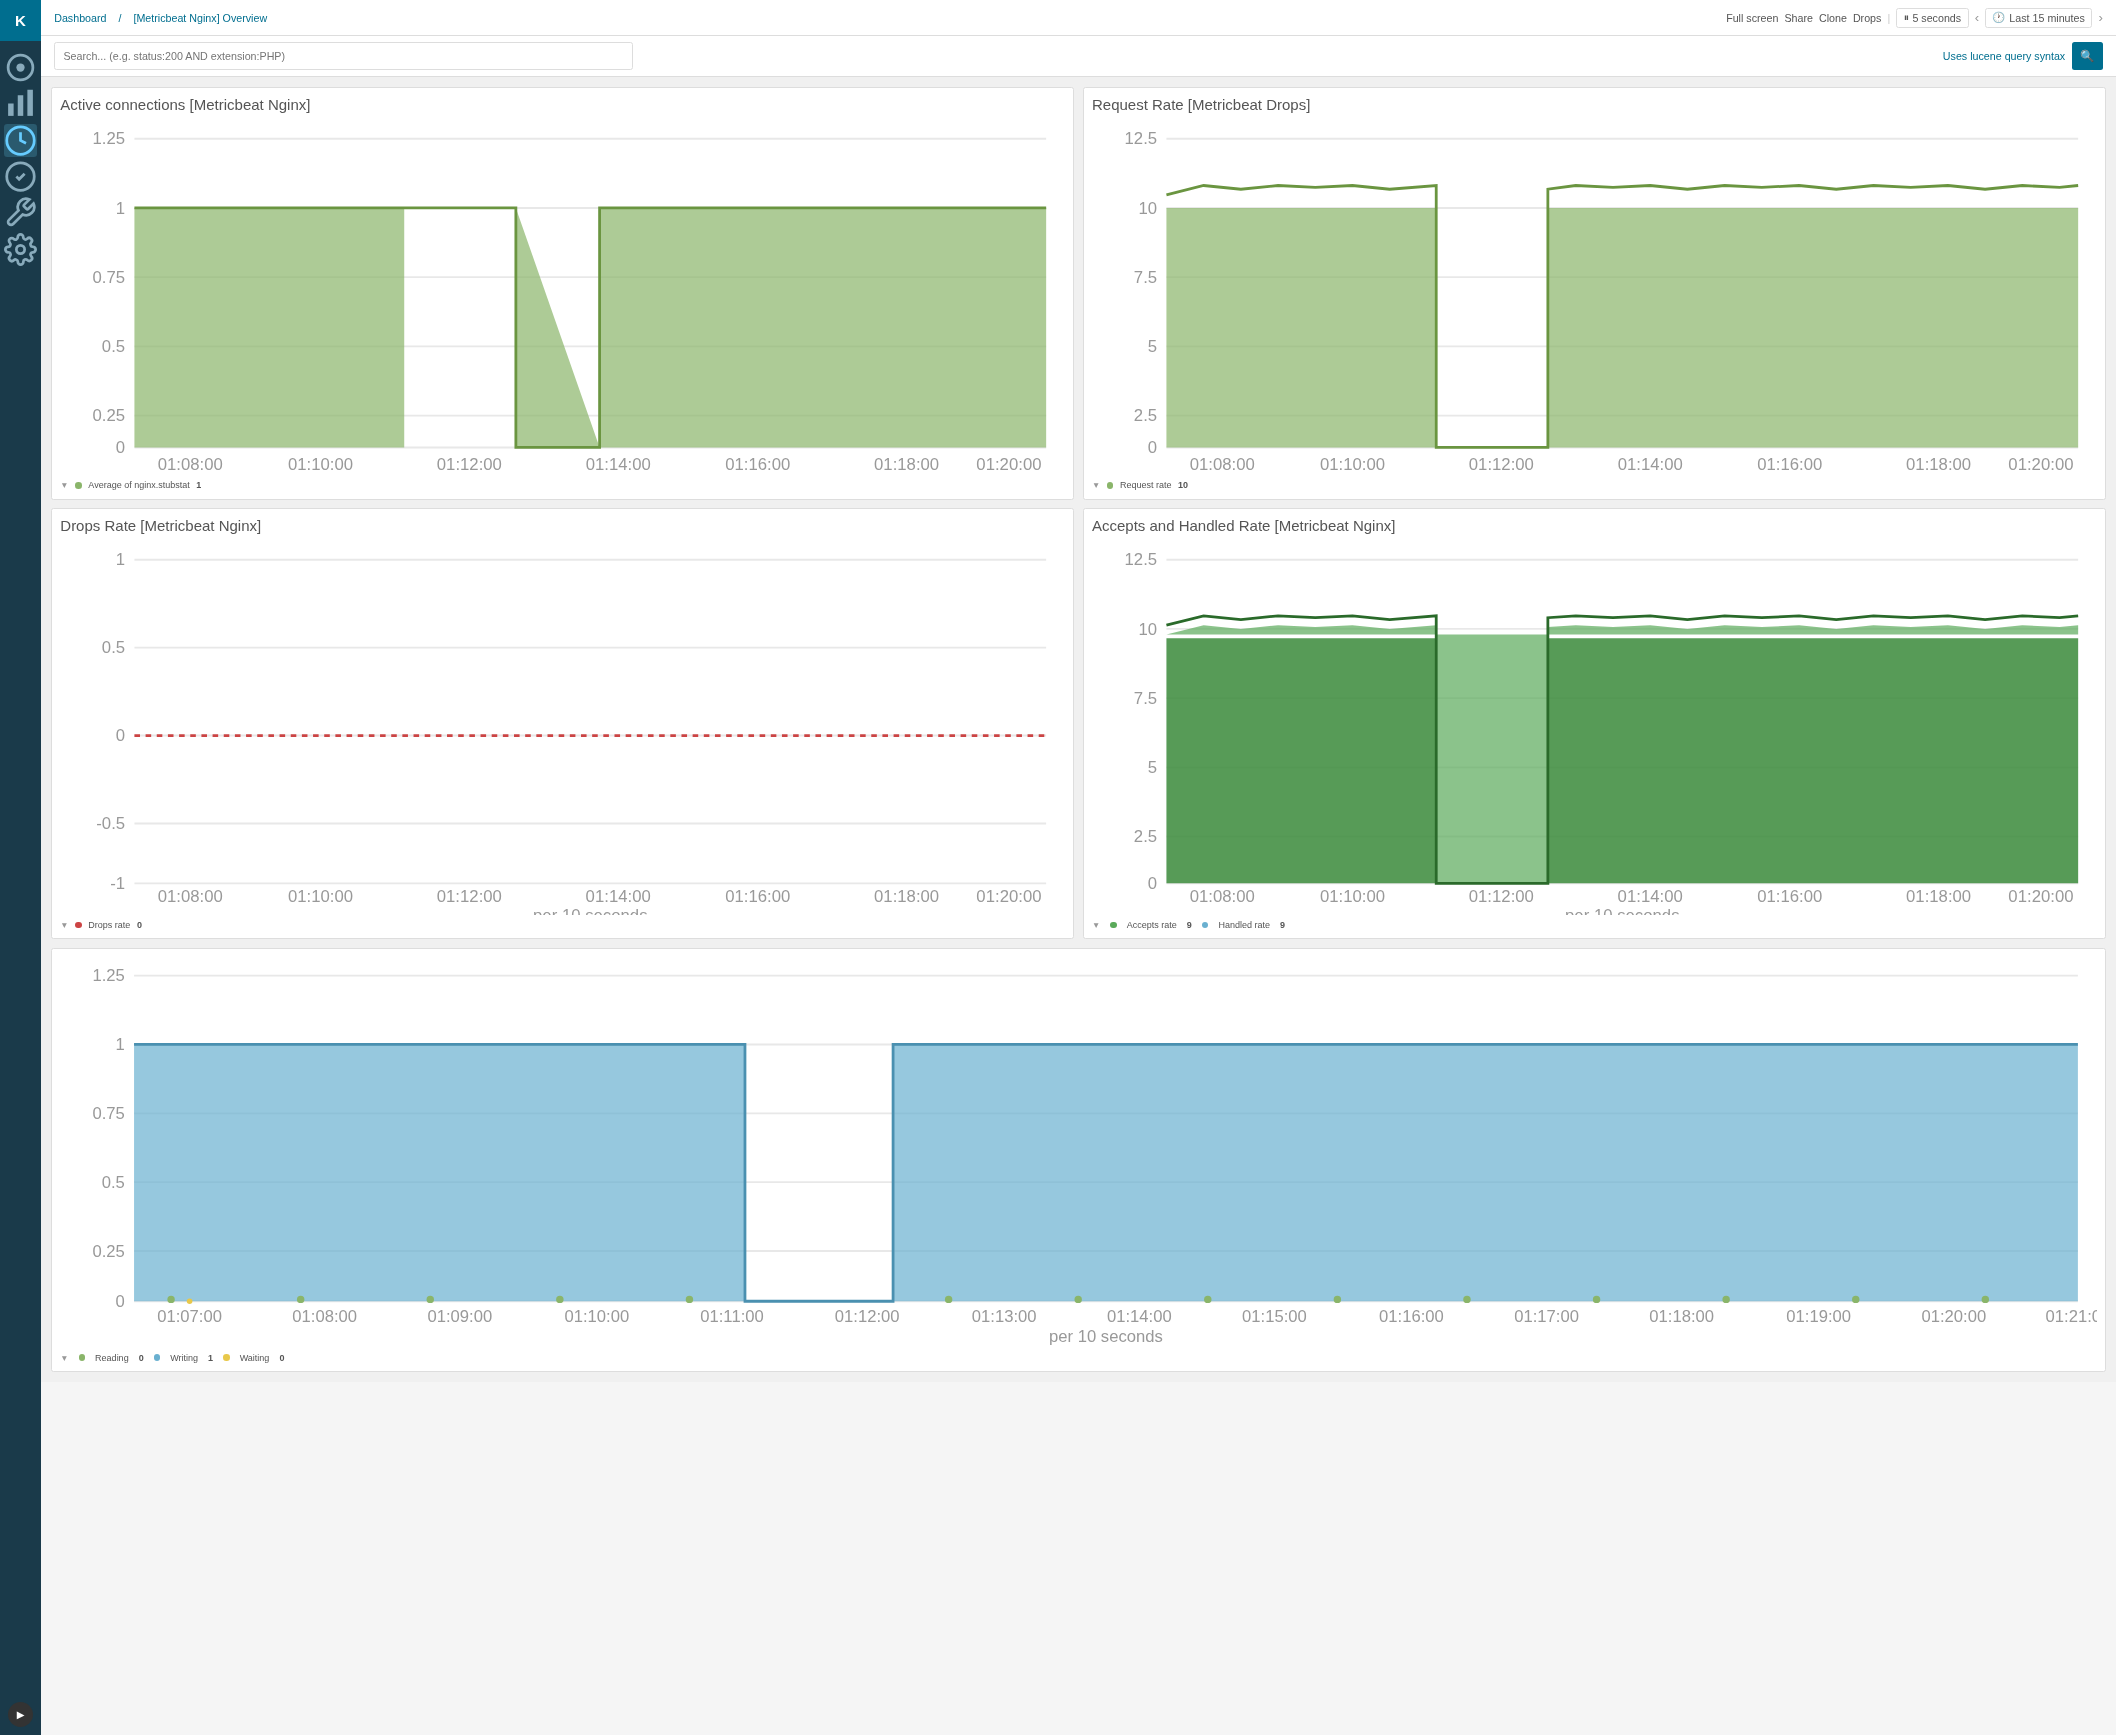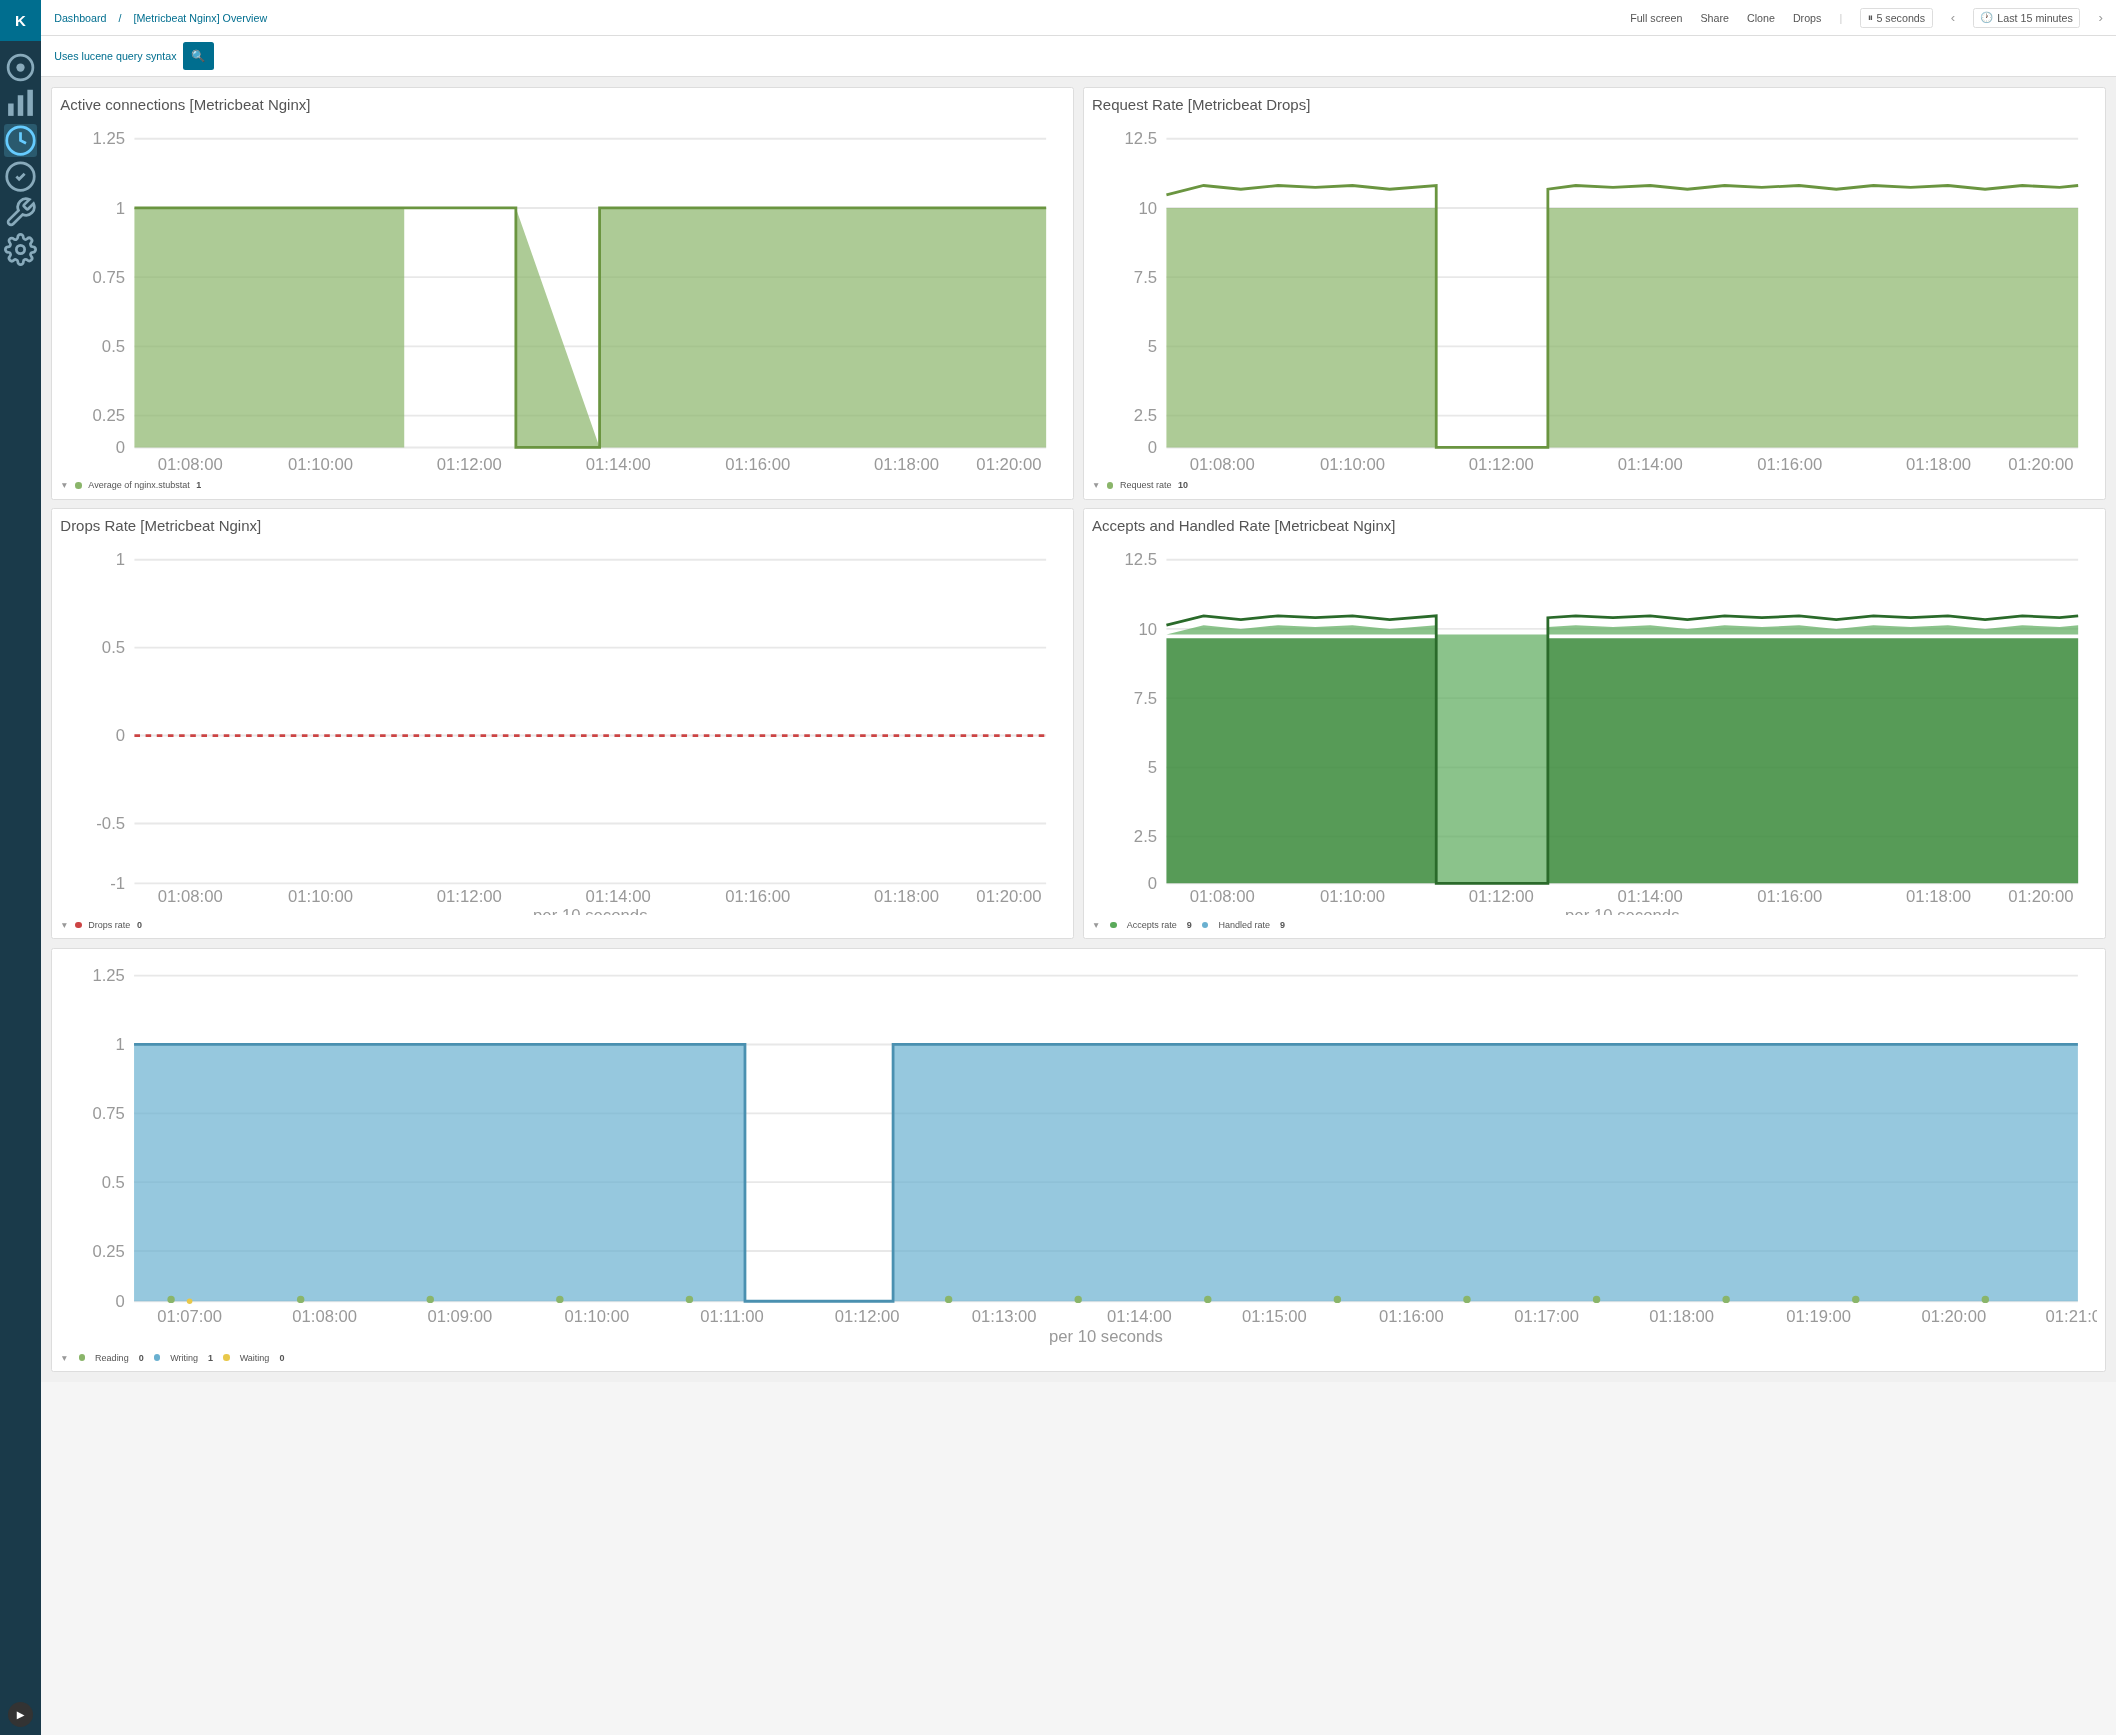--- a/index.html
+++ b/index.html
@@ -28,21 +28,21 @@
 
     
     .main-content { margin-left: 41px; display: flex; flex-direction: column; min-height: 100vh; }
     
     
     .topbar {
       background: white; border-bottom: 0.8px solid #ddd; padding: 6.6px 13.2px;
       display: flex; align-items: center; justify-content: space-between; height: 36px;
     }
     .breadcrumb { display: flex; align-items: center; gap: 12px; color: #006e8f; font-size: 10.7px; }
-    .topbar-actions { display: flex; align-items: center; gap: 18px; font-size: 10.7px; color: #555; }
+    .topbar-actions { display: flex; align-items: center; gap: 6px; font-size: 10.7px; color: #555; }
     .topbar-btn { cursor: pointer; color: #555; }
     .interval-btn {
       display: flex; align-items: center; gap: 3.3px; border: 0.8px solid #ddd;
       padding: 2.5px 6.6px; border-radius: 2.5px; cursor: pointer; background: white;
     }
     .time-range {
       display: flex; align-items: center; gap: 3.3px; border: 0.8px solid #ddd;
       padding: 2.5px 6.6px; border-radius: 2.5px; cursor: pointer; background: white;
     }
 
@@ -156,20 +156,23 @@
       <span style="font-size:13.2px;color:#999;cursor:pointer">‹</span>
       <div class="time-range">
         <span>🕐</span>
         <span>Last 15 minutes</span>
       </div>
       <span style="font-size:13.2px;color:#999;cursor:pointer">›</span>
     </div>
   </div>
 
   <div class="searchbar">
+    <div class="search-input-wrap">
+      <input type="text" placeholder="Search... (e.g. status:200 AND extension:PHP)" style="">
+    </div>
     <div class="search-right">
       <span class="lucene-link">Uses lucene query syntax</span>
       <button class="search-btn">🔍</button>
     </div>
   </div>
 
   <div class="dashboard">
 
     <div class="dashboard-row">
 

